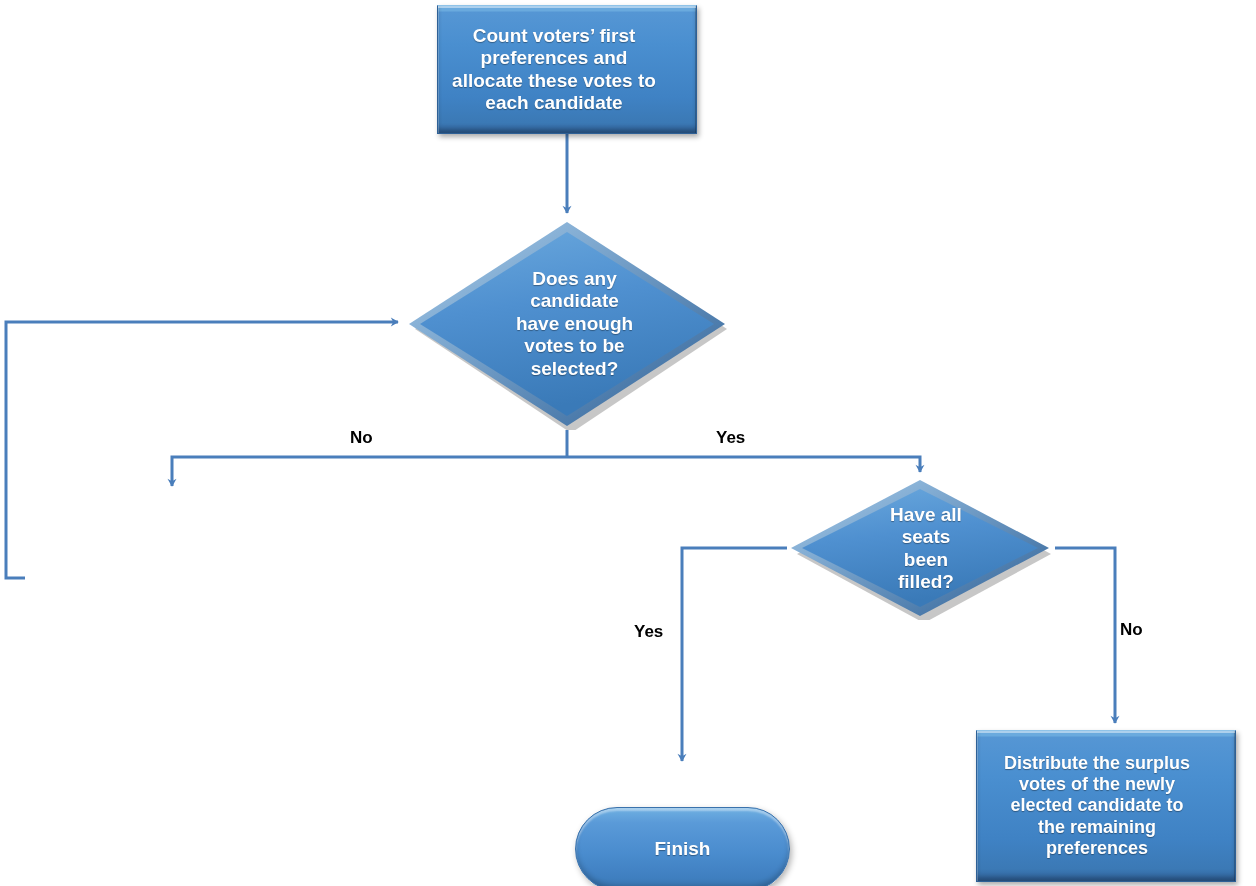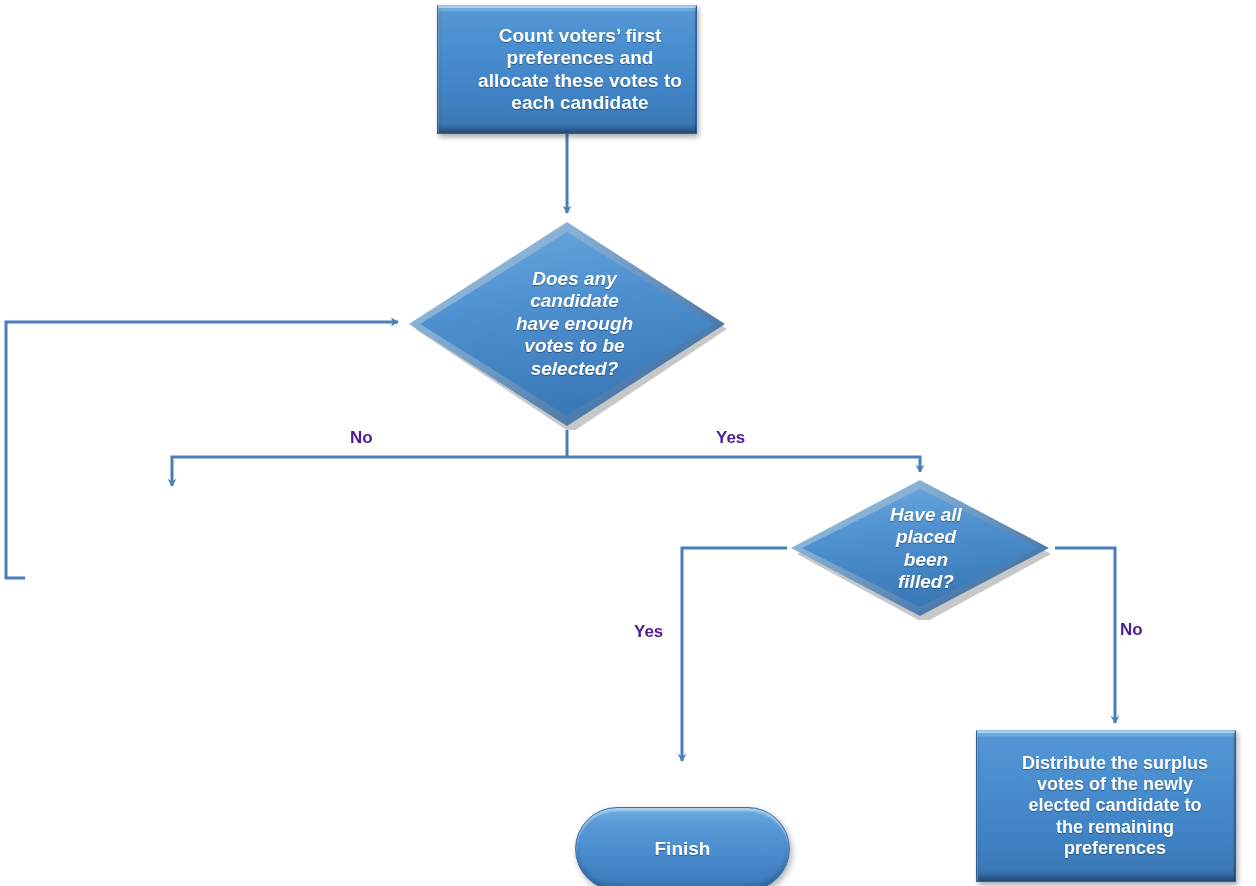--- a/index.html
+++ b/index.html
@@ -37,21 +37,21 @@
     text-shadow: 0 1px 1px rgba(0,0,0,0.35);
     white-space: pre-line;
   }
 
   
   .proc {
     position: absolute;
     box-sizing: border-box;
     display: flex;
     align-items: center;
-    justify-content: flex-end;
+    justify-content: flex-start;
     background:
       linear-gradient(to bottom,
         #6aaade 0px, #6aaade 5px,
         #5596d4 6px,
         #4a8fd0 30%,
         #3f82c4 72%,
         #3b79b5 92%,
         #2f6098 100%);
     border: 1px solid #2e6096;
     border-top: 1px solid #8fc3e8;
@@ -82,21 +82,20 @@
     box-shadow:
       inset 0 3px 2px rgba(255,255,255,0.40),
       inset 0 -4px 5px rgba(0,0,0,0.18),
       2px 3px 6px rgba(0,0,0,0.30);
     margin-top: 39px;
   }
 
   
   .decision {
     position: absolute;
-    font-style: italic;
   }
   .decision .dia-svg {
     position: absolute;
     left: 0;
     top: 0;
     z-index: 1;
   }
   .decision .dia-label {
     position: absolute;
     left: 0;
@@ -105,21 +104,21 @@
     height: 100%;
     display: flex;
     align-items: center;
     justify-content: center;
     z-index: 3;
   }
 
   
   .edge-label {
     position: absolute;
-    color: #4c1d95;
+    color: #000000;
     font-weight: bold;
     font-size: 17px;
     white-space: nowrap;
     z-index: 4;
   }
 </style>
 </head>
 <body>
 
 <div id="canvas">
@@ -192,21 +191,21 @@
           <stop offset="0%" stop-color="#a9cfee"></stop>
           <stop offset="100%" stop-color="#2d5f95"></stop>
         </linearGradient>
       </defs>
       <polygon points="133,141 6,72 133,3 260,72" fill="rgba(0,0,0,0.22)" transform="translate(4,5)"></polygon>
       <polygon points="133,139 4,71 133,3 262,71" fill="url(#dedge2)"></polygon>
       <polygon points="133,130 15,71 133,12 251,71" fill="url(#dgrad2)"></polygon>
     </svg>
     <div class="dia-label">
       <div class="node-text" style="font-size:19px; width:130px; margin-left:10px;">Have all
-placed
+seats
 been
 filled?</div>
     </div>
   </div>
 
   <div class="term" style="left:575px; top:768px; width:215px; height:84px;">
     <div class="node-text" style="font-size:19px;">Finish</div>
   </div>
 
   <div class="proc" style="left:976px; top:730px; width:260px; height:152px;">

